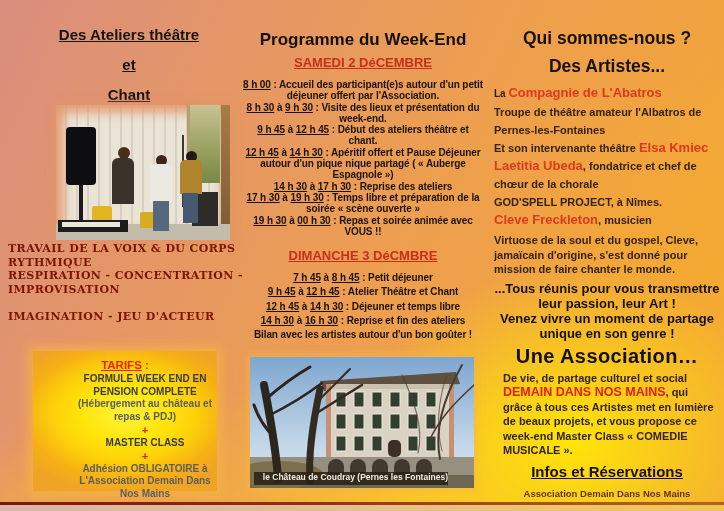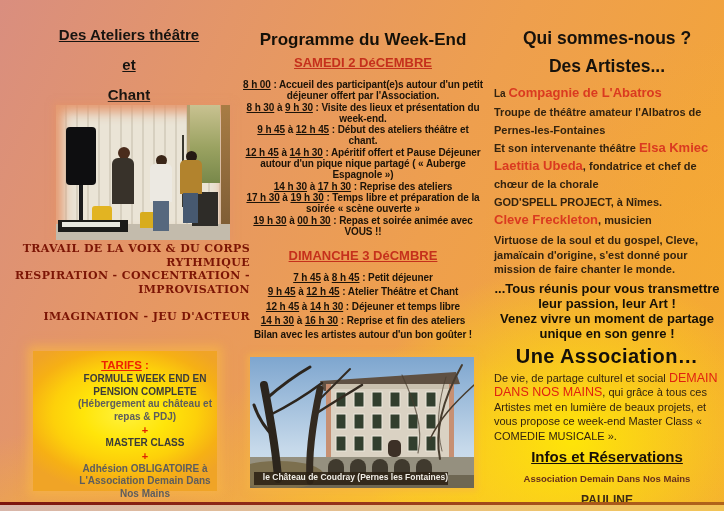--- a/index.html
+++ b/index.html
@@ -35,21 +35,21 @@
   .head{border-radius:50%;}
   .p1-h1{left:62px;top:42px;width:12px;height:12px;background:#4a2c1c;}
   .p1-b1{left:56px;top:53px;width:22px;height:46px;background:#38322a;border-radius:6px 6px 0 0;
          background-image:radial-gradient(circle 1.5px at 3px 3px,#c8b886 40%,transparent 41%);background-size:7px 7px;}
   .p1-h2{left:100px;top:50px;width:11px;height:11px;background:#3a2618;}
   .p1-b2{left:94px;top:59px;width:22px;height:38px;background:#ece9e2;border-radius:5px 5px 0 0;}
   .p1-l2{left:97px;top:96px;width:16px;height:30px;background:#56687e;}
   .p1-h3{left:130px;top:46px;width:11px;height:11px;background:#241a14;}
   .p1-b3{left:124px;top:55px;width:22px;height:34px;background:#b2832d;border-radius:5px 5px 0 0;}
   .p1-l3{left:127px;top:88px;width:15px;height:30px;background:#475970;}
-  .skills{position:absolute;left:8px;top:242px;width:242px;text-align:right;
+  .skills{position:absolute;left:8px;top:242px;width:242px;text-align:left;
     font-family:"DejaVu Serif","Liberation Serif",serif;font-weight:700;font-size:11px;line-height:13.5px;
     letter-spacing:.4px;color:#7c1505;}
   .tarifs{position:absolute;left:33px;top:351px;width:184px;height:140px;text-align:center;padding-top:8px;box-sizing:border-box;
     background:radial-gradient(ellipse 120px 80px at 50% 45%,#fff23c 0%,#ffe50a 35%,#fdd00a 60%,#f6b014 82%,#f0a426 100%);
     box-shadow:0 0 10px 5px rgba(247,180,70,.75);}
   .t-title-row{font-weight:700;font-size:11.5px;color:#ee2202;margin-bottom:2px;}
   .t-title{text-decoration:underline;}
   .t-line{font-weight:700;font-size:10px;line-height:12.7px;color:#4a4a4a;padding-left:40px;}
   .t-line.dark{color:#3b3b3b;}
   .t-line.gray{color:#5d5d5d;}
@@ -73,21 +73,21 @@
   .col-right{position:absolute;left:494px;top:28px;width:226px;color:#33230f;}
   .r-title{font-size:17.5px;font-weight:700;text-align:center;color:#17120c;margin-bottom:7px;}
   .r-line{font-weight:700;font-size:11px;line-height:18px;}
   .hl{color:#da3a20;}
   .r-line .hl,.r-para .hl{font-size:13px;}
   .sm{font-size:10px;}
   .r-para{font-weight:700;font-size:11px;line-height:14.5px;margin-top:4px;}
   .r-center-wrap{margin-top:4px;}
   .r-center{font-weight:700;font-size:13px;line-height:15px;text-align:center;color:#161006;}
   .assoc-title{font-size:20px;font-weight:700;text-align:center;margin:4px 0 3px;color:#14100a;letter-spacing:.4px;}
-  .assoc-par{font-weight:400;font-size:11px;line-height:14.5px;}
+  .assoc-par{font-weight:700;font-size:11px;line-height:14.5px;margin-left:9px;}
   .assoc-par .hl{font-size:12.5px;color:#e02210;}
   .infos{text-align:center;margin-top:5px;}
   .infos-title{font-size:15px;font-weight:700;text-decoration:underline;color:#171007;margin-bottom:8px;}
   .infos-assoc{font-size:9.5px;font-weight:700;color:#66301c;margin-bottom:9px;}
   .infos-name{font-size:12px;font-weight:700;color:#3c2a14;margin-bottom:1px;}
   
   .strip-line{position:absolute;left:0;right:0;bottom:6px;height:3px;
     background:linear-gradient(90deg,#7c150d 0%,#93301a 45%,#a5521a 75%,#b0641a 100%);}
   .strip-pale{position:absolute;left:0;right:0;bottom:0;height:6px;
     background:linear-gradient(90deg,#d8b6aa 0%,#e4bf92 45%,#eec46e 75%,#f2c456 100%);}

